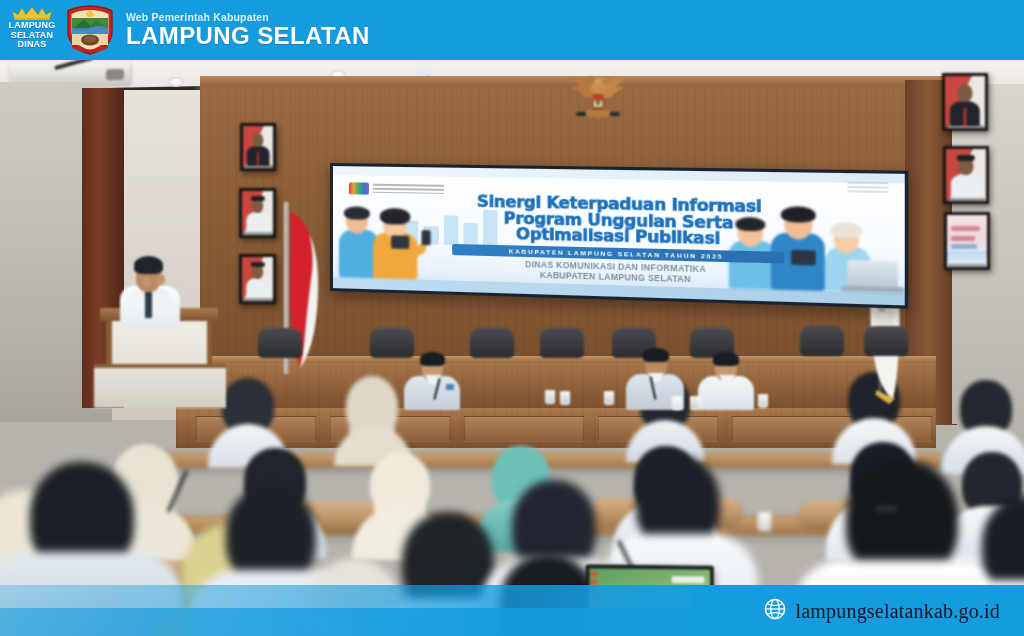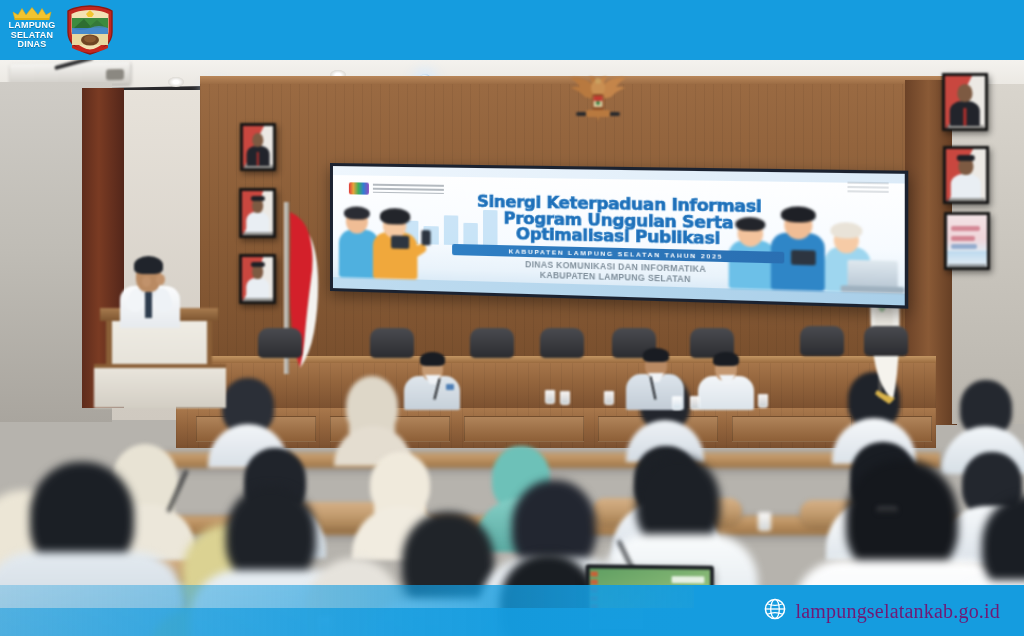--- a/index.html
+++ b/index.html
@@ -421,21 +421,21 @@
     background:linear-gradient(90deg,
       rgba(21,156,223,.55) 0%,
       rgba(21,156,223,.85) 40%,
       rgba(21,156,223,1) 68%);
   }
   #footer-site {
     position:absolute; right:24px; bottom:12px;
     display:flex; align-items:center; gap:9px; z-index:5;
   }
   #footer-site .url {
-    color:#701a75; font-family:"Liberation Serif", serif;
+    color:#0f172a; font-family:"Liberation Serif", serif;
     font-size:20px; letter-spacing:.2px;
   }
 </style>
 </head>
 <body>
 
 <div id="page">
 
   <div id="header-bar">
 
@@ -463,20 +463,24 @@
         <rect x="6" y="23" width="36" height="6" fill="#3f7fc0"></rect>
         <path d="M6 23 q9 4 18 0 q9 -4 18 0 l0 6 l-36 0 Z" fill="#4a8dcd" opacity=".8"></path>
         <rect x="6" y="29" width="36" height="11" fill="#e8d79f"></rect>
         <ellipse cx="24" cy="35" rx="9" ry="5.5" fill="#6f4423"></ellipse>
         <ellipse cx="24" cy="34" rx="6" ry="3.4" fill="#8a5a31"></ellipse>
         <path d="M20 9 l4 -4 l4 4 l-2 3 l-4 0 Z" fill="#f2c430"></path>
         <path d="M6 40 q18 9 36 0 l0 3 q-18 9 -36 0 Z" fill="#c2271f"></path>
       </svg>
     </div>
 
+    <div id="header-titles">
+      <div class="ht-small">Web Pemerintah Kabupaten</div>
+      <div class="ht-big">LAMPUNG SELATAN</div>
+    </div>
   </div>
 
   <div id="photo">
 
     <div class="ceiling"></div>
     <div class="ceiling-beam"></div>
     <div class="ceiling-rail"></div>
     <div class="projector blurlayer-soft">
       <div class="proj-arm"></div>
       <div class="proj-lens"></div>

